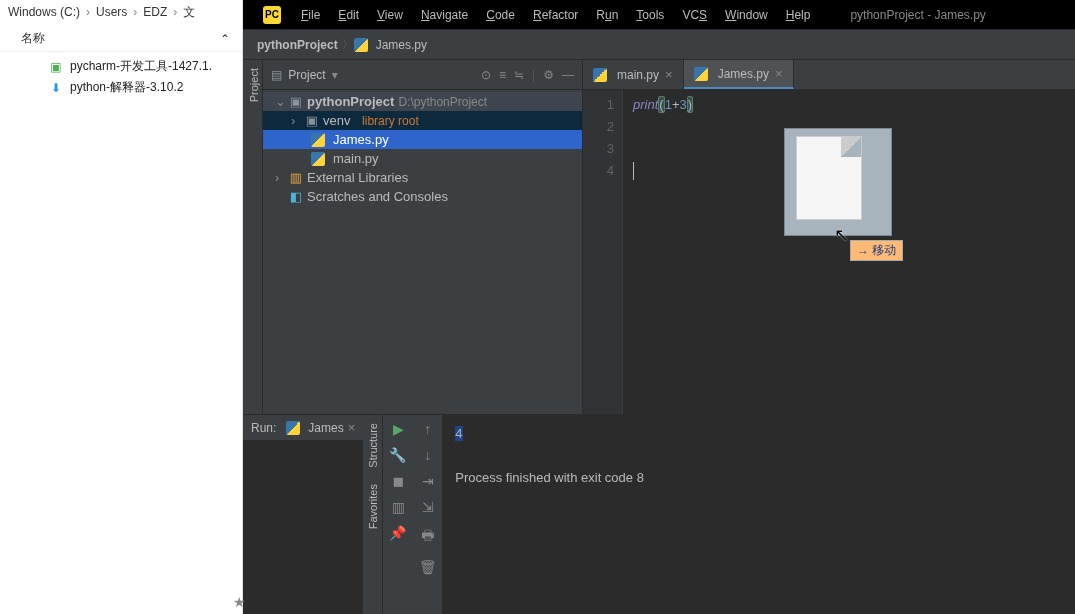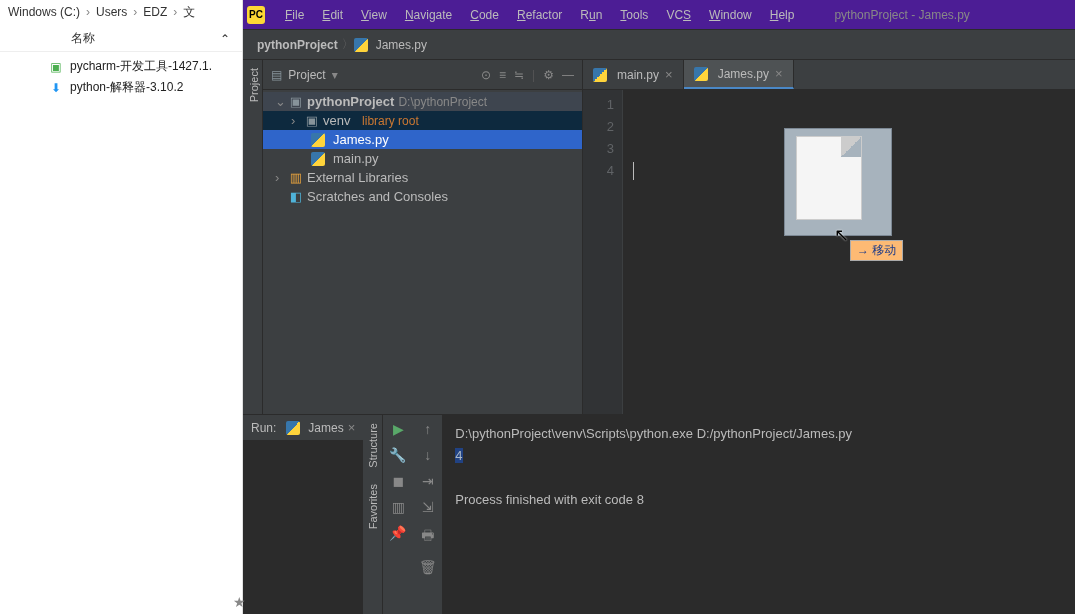--- a/index.html
+++ b/index.html
@@ -2,33 +2,33 @@
 <html><head>
 <meta charset="utf-8">
 <style>
 * { margin: 0; padding: 0; box-sizing: border-box; font-family: "Segoe UI", Arial, sans-serif; }
 body { width: 1075px; height: 614px; display: flex; overflow: hidden; background: #fff; }
 
 
 .explorer { width: 243px; height: 100%; background: #fff; border-right: 1px solid #e0e0e0; }
 .explorer-crumbs { display: flex; align-items: center; height: 24px; padding: 0 8px; font-size: 12px; gap: 6px; color: #333; }
 .crumb-sep { color: #888; }
-.explorer-header { display: flex; align-items: center; justify-content: space-between; padding: 6px 12px 4px 71px; border-bottom: 1px solid #eee; }
+.explorer-header { display: flex; align-items: center; justify-content: space-between; padding: 6px 12px 4px 21px; border-bottom: 1px solid #eee; }
 .explorer-header span { font-size: 12px; color: #333; }
 .sort-icon { color: #888; font-size: 10px; }
 .explorer-list { padding: 4px 0; }
 .file-item { display: flex; align-items: center; padding: 2px 8px 2px 48px; font-size: 12px; color: #222; gap: 6px; }
 .file-icon { width: 16px; height: 16px; display: inline-flex; align-items: center; justify-content: center; }
 .icon-green { color: #4caf50; }
 .icon-blue { color: #2196f3; }
 .icon-file { color: #888; border: 1px solid #ccc; width: 12px; height: 14px; border-radius: 1px; }
 
 
 .ide { flex: 1; height: 100%; background: #3c3f41; display: flex; flex-direction: column; color: #bbb; font-size: 12px; }
-.menubar { height: 30px; background: #4c1d95; display: flex; align-items: center; padding: 0 4px; gap: 2px; border-bottom: 1px solid #2b2b2b; }
+.menubar { height: 30px; background: #000000; display: flex; align-items: center; padding: 0 20px; gap: 2px; border-bottom: 1px solid #2b2b2b; }
 .app-logo { width: 18px; height: 18px; background: #fdd835; border-radius: 3px; margin-right: 10px; display: flex; align-items: center; justify-content: center; font-size: 10px; color: #000; font-weight: bold; }
 .menu-item { padding: 2px 8px; color: #bbb; cursor: pointer; }
 .menu-item u { text-decoration: underline; }
 .window-title { margin-left: 30px; color: #888; }
 
 .navbar { height: 30px; background: #3c3f41; display: flex; align-items: center; padding: 0 10px; border-bottom: 1px solid #2b2b2b; }
 .nav-crumb { color: #bbb; padding: 0 4px; }
 .nav-sep { color: #666; }
 .py-icon { display: inline-block; width: 14px; height: 14px; background: linear-gradient(135deg,#3776ab 50%,#ffd43b 50%); border-radius: 2px; margin-right: 4px; vertical-align: middle; }
 
@@ -215,20 +215,23 @@
           <span class="tab-close">×</span>
         </div>
       </div>
       <div class="editor-content" style="position:relative">
         <div class="gutter">
           <div>1</div>
           <div>2</div>
           <div>3</div>
           <div>4</div>
         </div>
+        <div class="code-lines">
+          <div><span class="kw fn">print</span><span class="paren-hl">(</span><span class="num">1</span><span class="op">+</span><span class="num">3</span><span class="paren-hl">)</span></div>
+        </div>
         <div class="cursor-line"></div>
 
       </div>
     </div>
   </div>
 
   <div class="run-panel">
     <div class="run-header">
       <span>Run:</span>
       <span style="display:flex;align-items:center;gap:4px">
@@ -251,21 +254,20 @@
       </div>
       <div class="run-icons-col2">
         <span class="run-icon">↑</span>
         <span class="run-icon">↓</span>
         <span class="run-icon">⇥</span>
         <span class="run-icon">⇲</span>
         <span class="run-icon">🖶</span>
         <span class="run-icon">🗑</span>
       </div>
       <div class="run-console">
-        <div>D:\pythonProject\venv\Scripts\python.exe D:/pythonProject/James.py</div>
         <div><span class="sel-num">4</span></div>
         <div>&nbsp;</div>
         <div>Process finished with exit code 8</div>
       </div>
     </div>
   </div>
 </div>
 
 <div class="drag-ghost"></div>
 <div class="drag-file">

